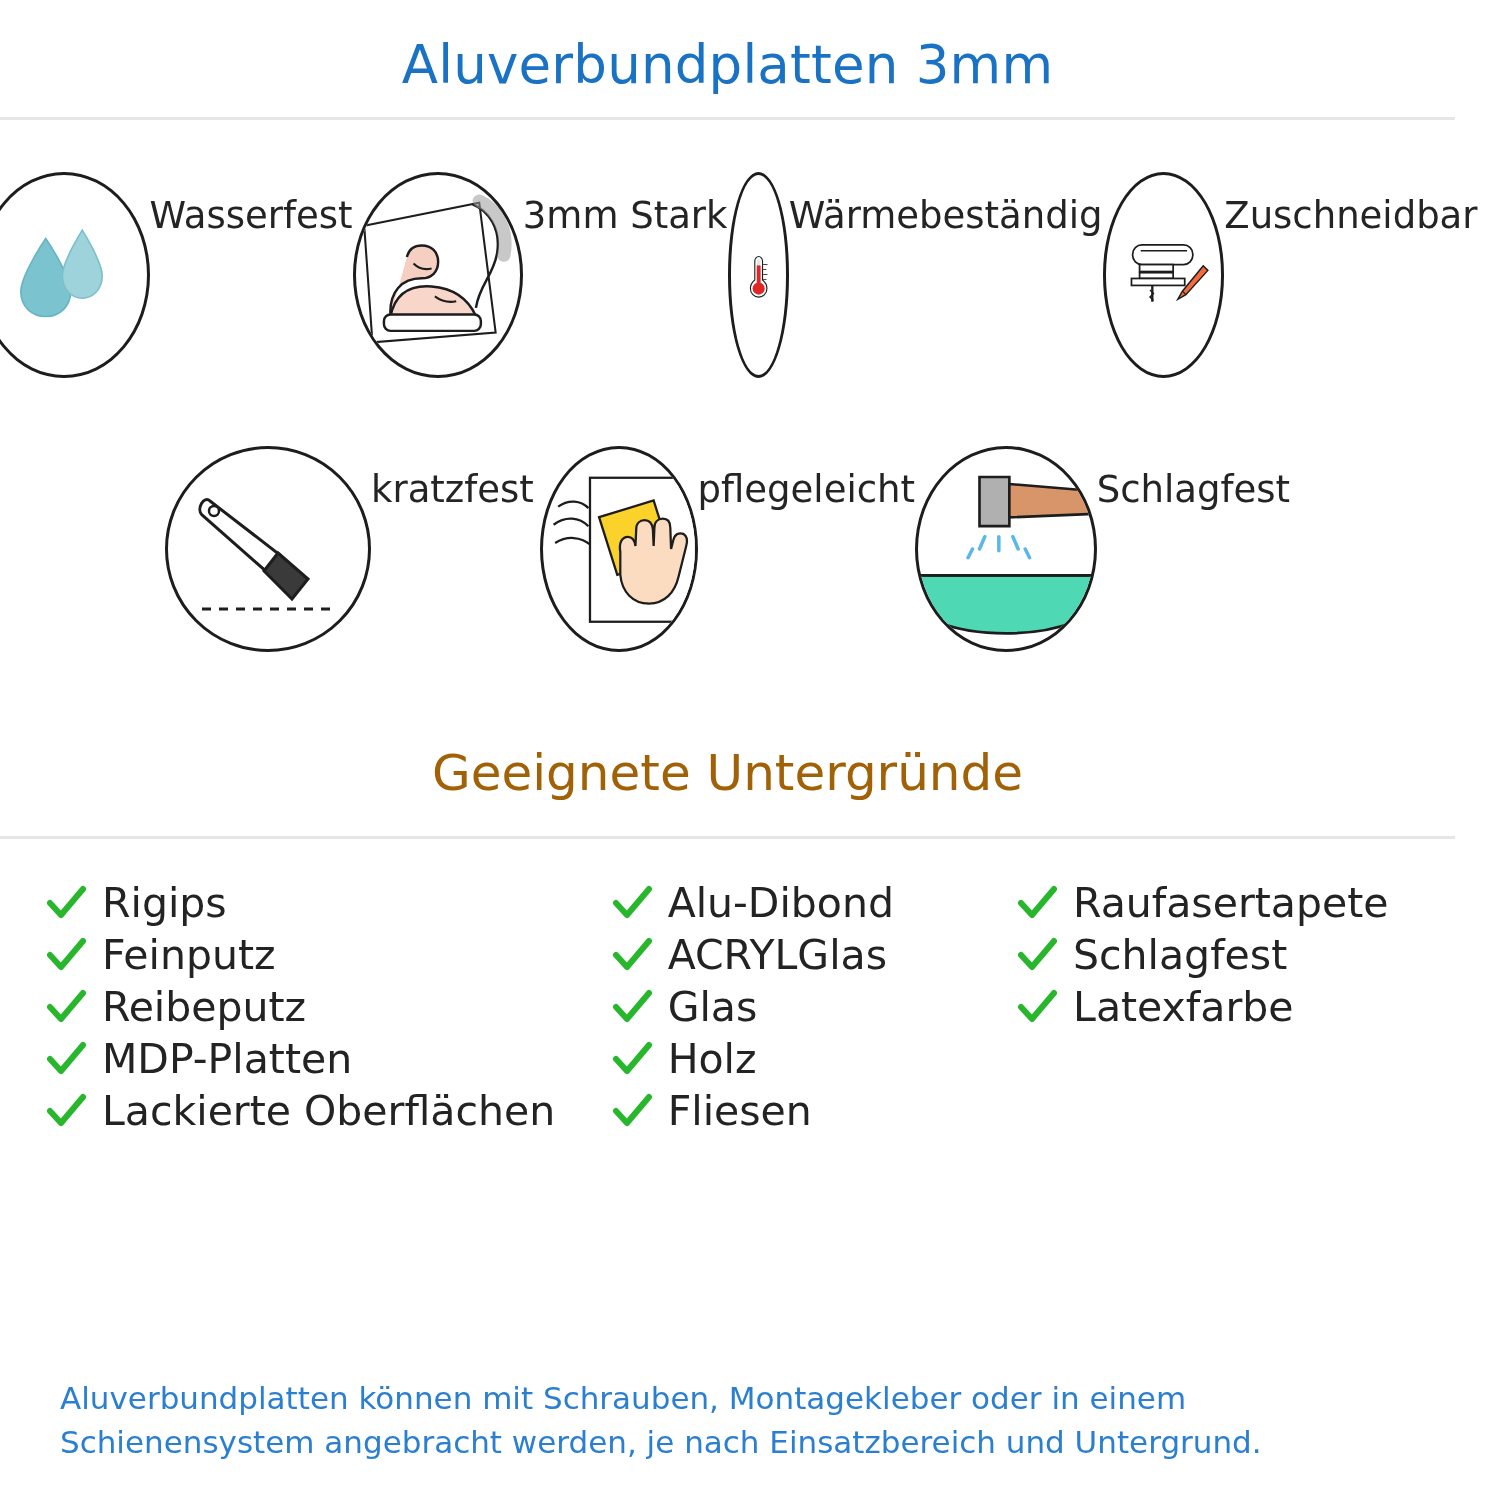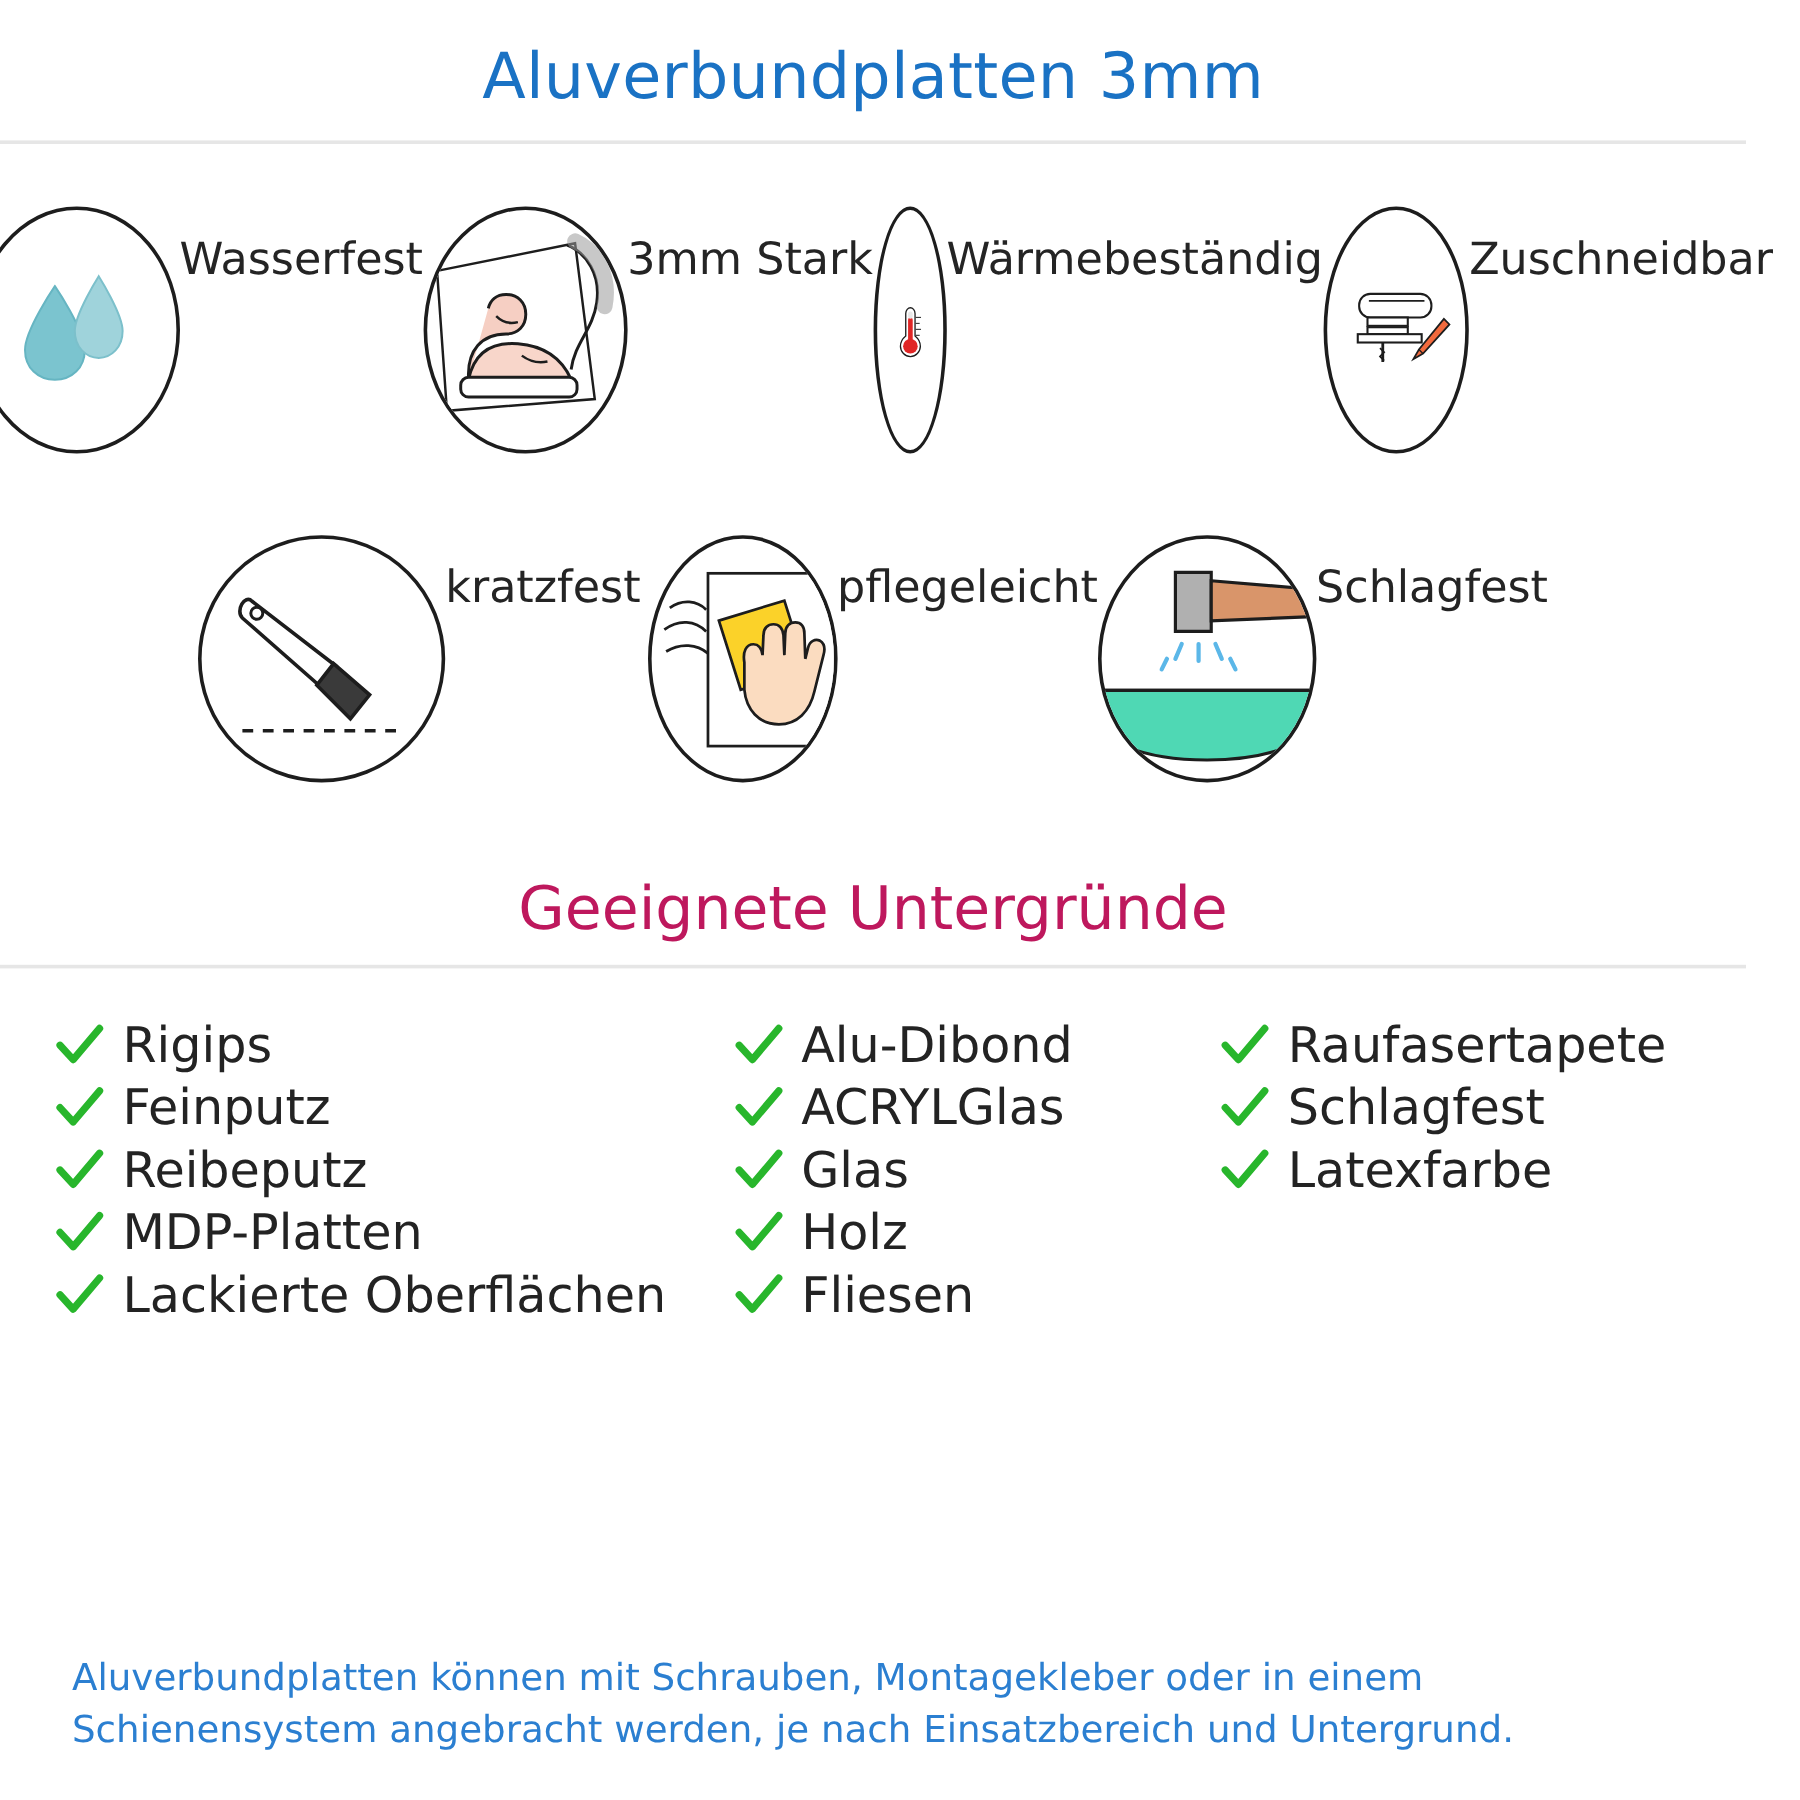--- a/index.html
+++ b/index.html
@@ -35,24 +35,24 @@
     color: #1a72c4;
     letter-spacing: 0.2px;
   }
   .section-band {
     text-align: center;
     padding-top: 10px;
     padding-bottom: 18px;
     border-bottom: 3px solid #e6e6e6;
   }
   .section-band h2 {
-    margin: 0;
+    margin: 16px;
     font-size: 50px;
     font-weight: 400;
-    color: #be185d;
+    color: #a16207;
   }
 
   
   .features {
     padding-top: 52px;
   }
   .feature-row {
     display: flex;
     justify-content: center;
     align-items: flex-start;

